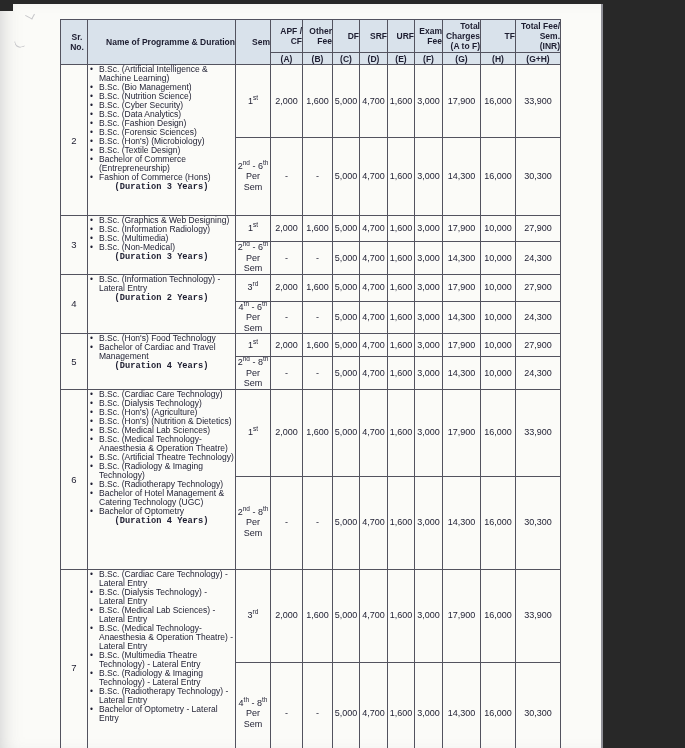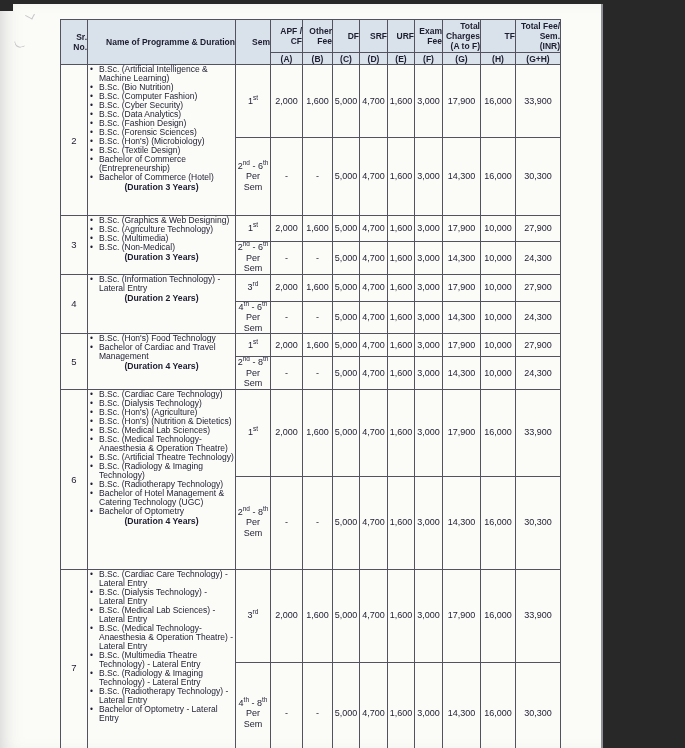--- a/index.html
+++ b/index.html
@@ -38,42 +38,42 @@
   table.fee th, table.fee td{
     border:1px solid #53535f;
     padding:0;
     overflow:hidden;
   }
   th.hdr{
     background:#d9e2eb;
     font-size:8.5px;line-height:10px;font-weight:bold;
     text-align:right;vertical-align:middle;padding:1px 0;
   }
-  th.hdr.srno{text-align:right;padding-left:6px;}
+  th.hdr.srno{text-align:center;padding-left:6px;}
   th.letter{
     background:#d9e2eb;
     font-size:8.5px;font-weight:bold;text-align:center;vertical-align:middle;
   }
   td.srno{
     font-size:9.5px;text-align:center;vertical-align:middle;
   }
   td.name{
     vertical-align:top;padding:2px 2px 1px 3px;
   }
   .pitem{
     position:relative;
     font-size:8.5px;line-height:9px;
     padding-left:11px;
   }
   .pitem::before{
     content:"\2022";
     position:absolute;left:2px;top:0;
   }
   .duration{
-    font-size:8.7px;line-height:11px;font-weight:bold;text-align:center;
+    font-size:8.7px;line-height:11px;font-weight:bold;text-align:center;font-family:Liberation Mono, monospace;
   }
   td.sem, td.val{
     font-size:9px;text-align:center;vertical-align:middle;line-height:10.5px;
   }
   td.sem sup{font-size:6.5px;line-height:0;}
 </style>
 </head>
 <body>
 
 <div class="paper">
@@ -120,30 +120,30 @@
           <th class="letter">(H)</th>
           <th class="letter">(G+H)</th>
         </tr>
       </thead>
     <tbody id="tbody">
         <tr style="height: 73px;">
           <td class="srno" rowspan="2">2</td>
           <td class="name" rowspan="2">
             <div>
               <div class="pitem">B.Sc. (Artificial Intelligence &amp; Machine Learning)</div>
-              <div class="pitem">B.Sc. (Bio Nutrition)</div>
-              <div class="pitem">B.Sc. (Computer Fashion)</div>
+              <div class="pitem">B.Sc. (Bio Management)</div>
+              <div class="pitem">B.Sc. (Nutrition Science)</div>
               <div class="pitem">B.Sc. (Cyber Security)</div>
               <div class="pitem">B.Sc. (Data Analytics)</div>
               <div class="pitem">B.Sc. (Fashion Design)</div>
               <div class="pitem">B.Sc. (Forensic Sciences)</div>
               <div class="pitem">B.Sc. (Hon's) (Microbiology)</div>
               <div class="pitem">B.Sc. (Textile Design)</div>
               <div class="pitem">Bachelor of Commerce (Entrepreneurship)</div>
-              <div class="pitem">Bachelor of Commerce (Hotel)</div>
+              <div class="pitem">Fashion of Commerce (Hons)</div>
             </div>
             <div class="duration">(Duration 3 Years)</div>
           </td>
           <td class="sem">1<sup>st</sup></td>
           <td class="val">2,000</td>
           <td class="val">1,600</td>
           <td class="val">5,000</td>
           <td class="val">4,700</td>
           <td class="val">1,600</td>
           <td class="val">3,000</td>
@@ -161,21 +161,21 @@
           <td class="val">3,000</td>
           <td class="val">14,300</td>
           <td class="val">16,000</td>
           <td class="val">30,300</td>
         </tr>
         <tr style="height: 26px;">
           <td class="srno" rowspan="2">3</td>
           <td class="name" rowspan="2">
             <div>
               <div class="pitem">B.Sc. (Graphics &amp; Web Designing)</div>
-              <div class="pitem">B.Sc. (Agriculture Technology)</div>
+              <div class="pitem">B.Sc. (Information Radiology)</div>
               <div class="pitem">B.Sc. (Multimedia)</div>
               <div class="pitem">B.Sc. (Non-Medical)</div>
             </div>
             <div class="duration">(Duration 3 Years)</div>
           </td>
           <td class="sem">1<sup>st</sup></td>
           <td class="val">2,000</td>
           <td class="val">1,600</td>
           <td class="val">5,000</td>
           <td class="val">4,700</td>

